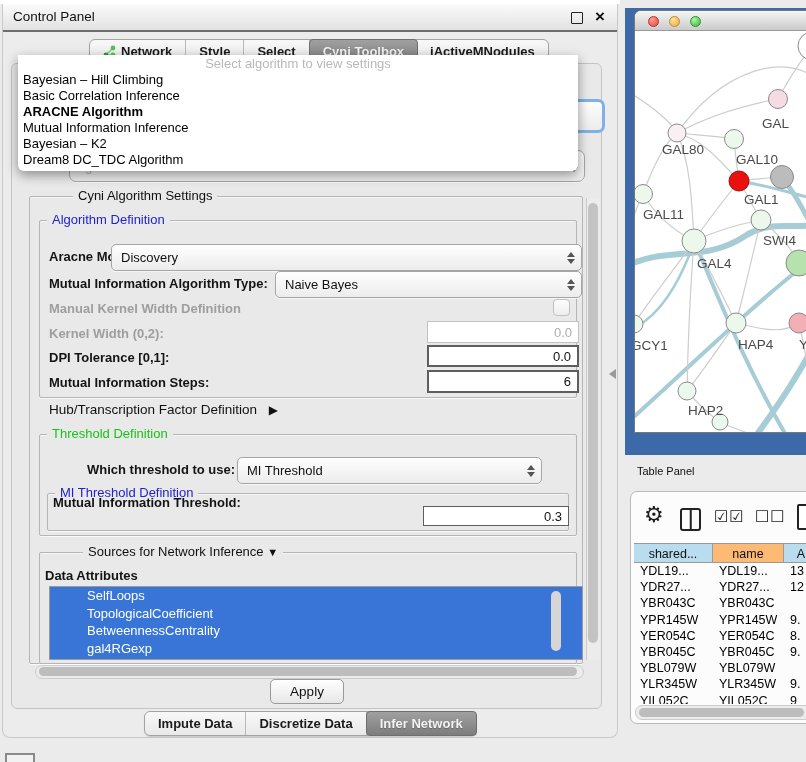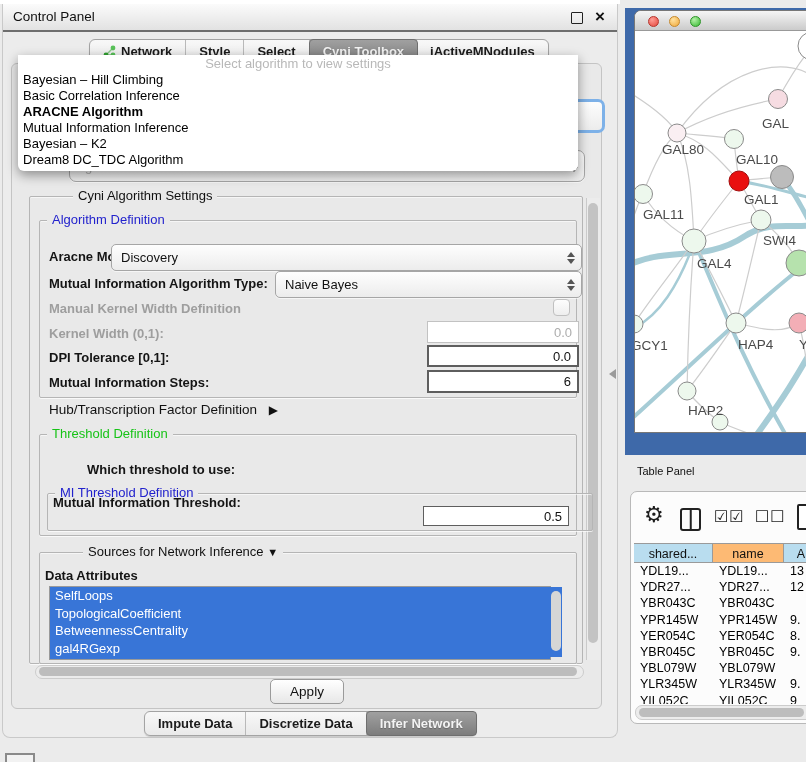--- a/index.html
+++ b/index.html
@@ -150,21 +150,21 @@
     <div class="abs blab" style="left:46px;top:272px;">Mutual Information Algorithm Type:</div>
     <div class="abs combo" style="left:272px;top:267px;width:296px;height:25px;">
       <span>Naive Bayes</span>
       <span class="spin">
           <i class="up"></i>
           <i class="dn"></i>
         </span>
     </div>
     <div class="abs dlab" style="left:46px;top:297px;">Manual Kernel Width Definition</div>
     <div class="abs checkbox" style="left:550px;top:295px;"></div>
-    <div class="abs dlab" style="left:46px;top:322px;">Kernel Width (0,1):</div>
+    <div class="abs dlab" style="left:46px;top:322px;">Kernel Width (0,2):</div>
     <div class="abs field dis" style="left:424px;top:317px;width:144px;height:20px;">
       <span>0.0</span>
     </div>
     <div class="abs blab" style="left:46px;top:346px;">DPI Tolerance [0,1]:</div>
     <div class="abs field" style="left:424px;top:341px;width:142px;height:18px;">
       <span>0.0</span>
     </div>
     <div class="abs blab" style="left:46px;top:371px;">Mutual Information Steps:</div>
     <div class="abs field" style="left:424px;top:366px;width:142px;height:19px;">
       <span>6</span>
@@ -172,36 +172,43 @@
 
     <div class="abs gbox" style="left:36px;top:430px;width:536px;height:100px;">
       <span class="gtitle t-green">Threshold Definition</span>
     </div>
 
     <div class="abs" style="left:46px;top:398px;font-size:13.5px;color:#111;">
       <span>Hub/Transcription Factor Definition</span>
       <span style="margin-left:8px;font-size:12px;">▶</span>
     </div>
     <div class="abs blab" style="left:84px;top:458px;">Which threshold to use:</div>
-    <div class="abs gbox" style="left:44px;top:489px;width:520px;height:36px;padding-left:24px;">
+    <div class="abs combo" style="left:234px;top:453px;width:294px;height:25px;">
+      <span>MI Threshold</span>
+      <span class="spin">
+          <i class="up"></i>
+          <i class="dn"></i>
+        </span>
+    </div>
+    <div class="abs gbox" style="left:44px;top:489px;width:520px;height:36px;">
       <span class="gtitle t-blue">MI Threshold Definition</span>
     </div>
     <div class="abs blab" style="left:50px;top:491px;">Mutual Information Threshold:</div>
     <div class="abs field" style="left:420px;top:502px;width:138px;height:18px;border-width:1.5px;">
-      <span>0.5</span>
+      <span>0.3</span>
     </div>
 
     <div class="abs gbox" style="left:36px;top:548px;width:536px;height:110px;">
       <span class="gtitle t-black">
         <span>Sources for Network Inference</span>
         <span style="font-size:11px;">▼</span>
       </span>
     </div>
     <div class="abs blab" style="left:42px;top:564px;">Data Attributes</div>
-    <div class="abs" id="attr-list" style="left:46px;top:582px;width:500px;height:72px;">
+    <div class="abs" id="attr-list" style="left:46px;top:582px;width:500px;height:72px;padding-left:32px;">
       <div class="li">SelfLoops</div>
       <div class="li">TopologicalCoefficient</div>
       <div class="li">BetweennessCentrality</div>
       <div class="li">gal4RGexp</div>
     </div>
     <div class="abs vtrack" style="left:547px;top:583px;width:12px;height:70px;border-left:none;background:#3875d7;">
       <div class="vthumb" style="top:4px;height:60px;background:#d6d6d6;"></div>
     </div>
 
     <div class="abs htrack" style="left:32px;top:661px;width:547px;height:12px;">

